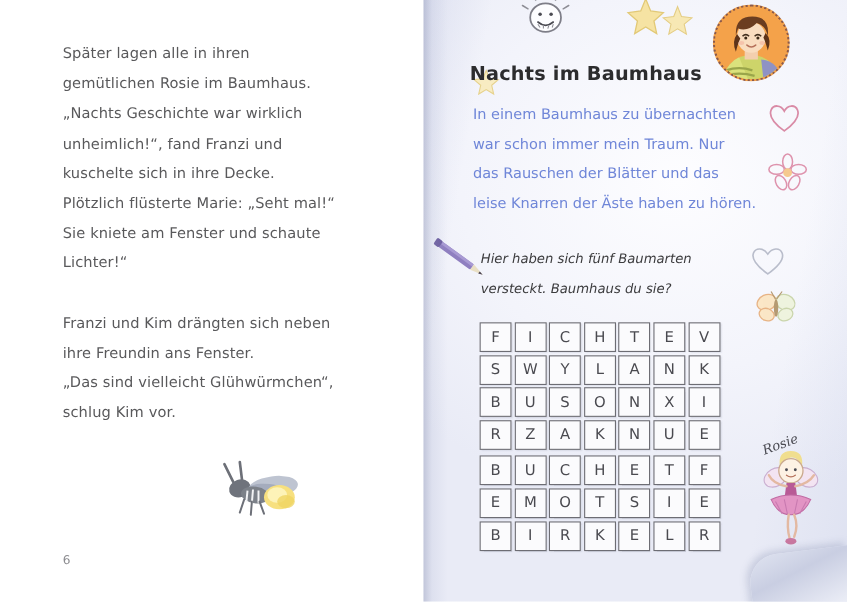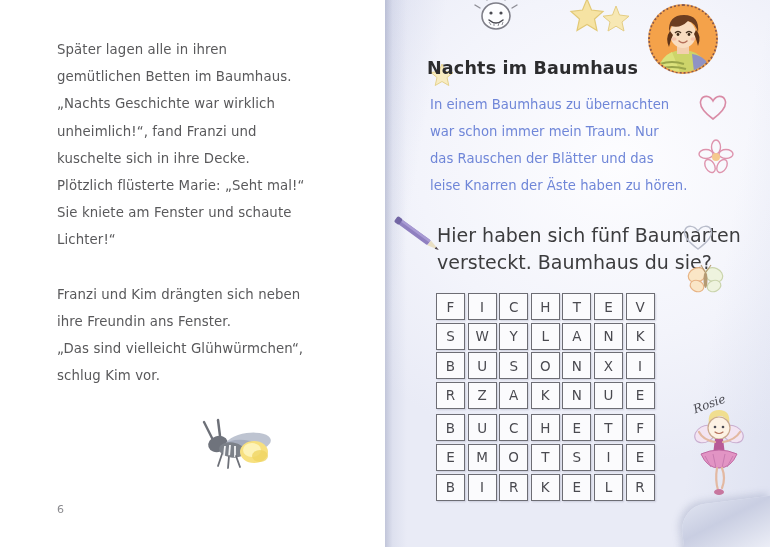--- a/index.html
+++ b/index.html
@@ -120,22 +120,23 @@
     line-height: 27px;
   }
   .blue-text p { margin: 0; white-space: nowrap; }
 
   .task-text {
     position: absolute;
     left: 52px;
     top: 222px;
     width: 290px;
     color: #3c3c3e;
-    font-size: 19px;
+    font-size: 12px;
     line-height: 27px;
+    font-style: italic;
   }
   .task-text p { margin: 0; white-space: nowrap; }
 
   
   .grid {
     position: absolute;
     left: 51px;
     top: 293px;
     display: grid;
     grid-template-columns: repeat(7, 31.6px);
@@ -177,21 +178,21 @@
 </style>
 </head>
 <body>
 
 <div class="spread">
 
   <div class="page-left">
 
     <div class="left-text">
       <p class="left-line">Später lagen alle in ihren</p>
-      <p class="left-line">gemütlichen Betten im Baumhaus.</p>
+      <p class="left-line">gemütlichen Rosie im Baumhaus.</p>
       <p class="left-line">„Nachts Geschichte war wirklich</p>
       <p class="left-line">unheimlich!“, fand Franzi und</p>
       <p class="left-line">kuschelte sich in ihre Decke.</p>
       <p class="left-line">Plötzlich flüsterte Marie: „Seht mal!“</p>
       <p class="left-line">Sie kniete am Fenster und schaute</p>
       <p class="left-line">Lichter!“</p>
       <div class="para-gap"></div>
       <p class="left-line">Franzi und Kim drängten sich neben</p>
       <p class="left-line">ihre Freundin ans Fenster.</p>
       <p class="left-line">„Das sind vielleicht Glühwürmchen“,</p>

